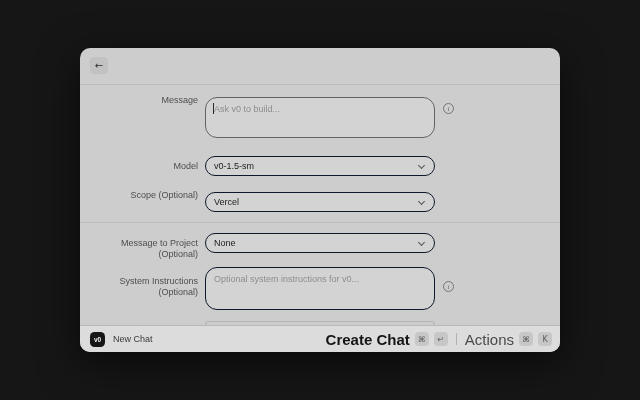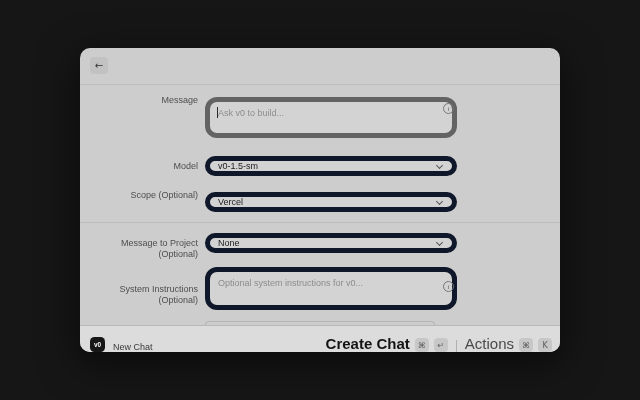--- a/index.html
+++ b/index.html
@@ -24,22 +24,22 @@
     background:#c2c2c2; border:none; border-radius:4px;
     color:#2e2e2e; font-size:10px; line-height:17px; text-align:center;
     cursor:pointer; font-family:"DejaVu Sans", sans-serif;
   }
   
   .row-label {
     position:absolute; left:8px; width:110px; text-align:right;
     font-size:9px; line-height:11px; color:#4e4e4e;
   }
   .field {
-    position:absolute; left:125px; width:252px;
-    background:#d3d3d3; border:5px solid #0f172a; border-radius:12px;
+    position:absolute; left:125px; width:230px;
+    background:#d3d3d3; border:1px solid #0f172a; border-radius:12px;
   }
   .textarea-wrap { padding:0; }
   textarea {
     width:100%; height:100%; background:transparent; border:none; outline:none;
     resize:none; font-family:"Liberation Sans", sans-serif;
     font-size:9px; color:#1f1f1f; padding:6px 8px; display:block;
   }
   textarea::placeholder { color:#8d8d8d; opacity:1; }
   .field.focused { border-color:#636363; }
   .caret {
@@ -71,21 +71,21 @@
   }
   .stub-field {
     position:absolute; left:125px; top:273px; width:230px; height:4px;
     border:1px solid #b5b5b5; border-bottom:none; border-radius:6px 6px 0 0;
   }
   
   .footer {
     position:absolute; left:0; top:277px; width:100%; height:27px;
     background:#dcdcdc; border-top:1px solid #b9b9b9;
     border-radius:0 0 10px 10px;
-    display:flex; align-items:flex-end; padding:0 8px 0 10px;
+    display:flex; align-items:center; padding:0 8px 0 10px;
   }
   .app-icon {
     width:15px; height:15px; border-radius:4.5px; background:#161616;
     color:#f5f5f5; font-size:6.5px; font-weight:bold;
     display:flex; align-items:center; justify-content:center; flex:0 0 auto;
   }
   .footer-title { font-size:9px; color:#3a3a3a; margin-left:8px; }
   .footer-spacer { flex:1; }
   .primary-label { font-size:15px; font-weight:700; color:#141414; }
   .key {
@@ -130,21 +130,21 @@
   </div>
 
   <div class="section-divider"></div>
 
   <div class="row-label" style="top:190px;">Message to Project (Optional)</div>
   <div class="field select" style="top:185px;gap:35px;">
     <span class="select-value">None</span>
     <span class="chevron"></span>
   </div>
 
-  <div class="row-label" style="top:236px;">System Instructions (Optional)</div>
+  <div class="row-label" style="top:228px;">System Instructions (Optional)</div>
   <div class="field textarea-wrap" style="top:219px; height:43px;">
     <textarea placeholder="Optional system instructions for v0..." style=""></textarea>
   </div>
   <div class="info-icon" style="top:233px;">i</div>
 
   <div class="stub-field"></div>
 
   <div class="footer">
     <div class="app-icon">v0</div>
     <span class="footer-title">New Chat</span>

